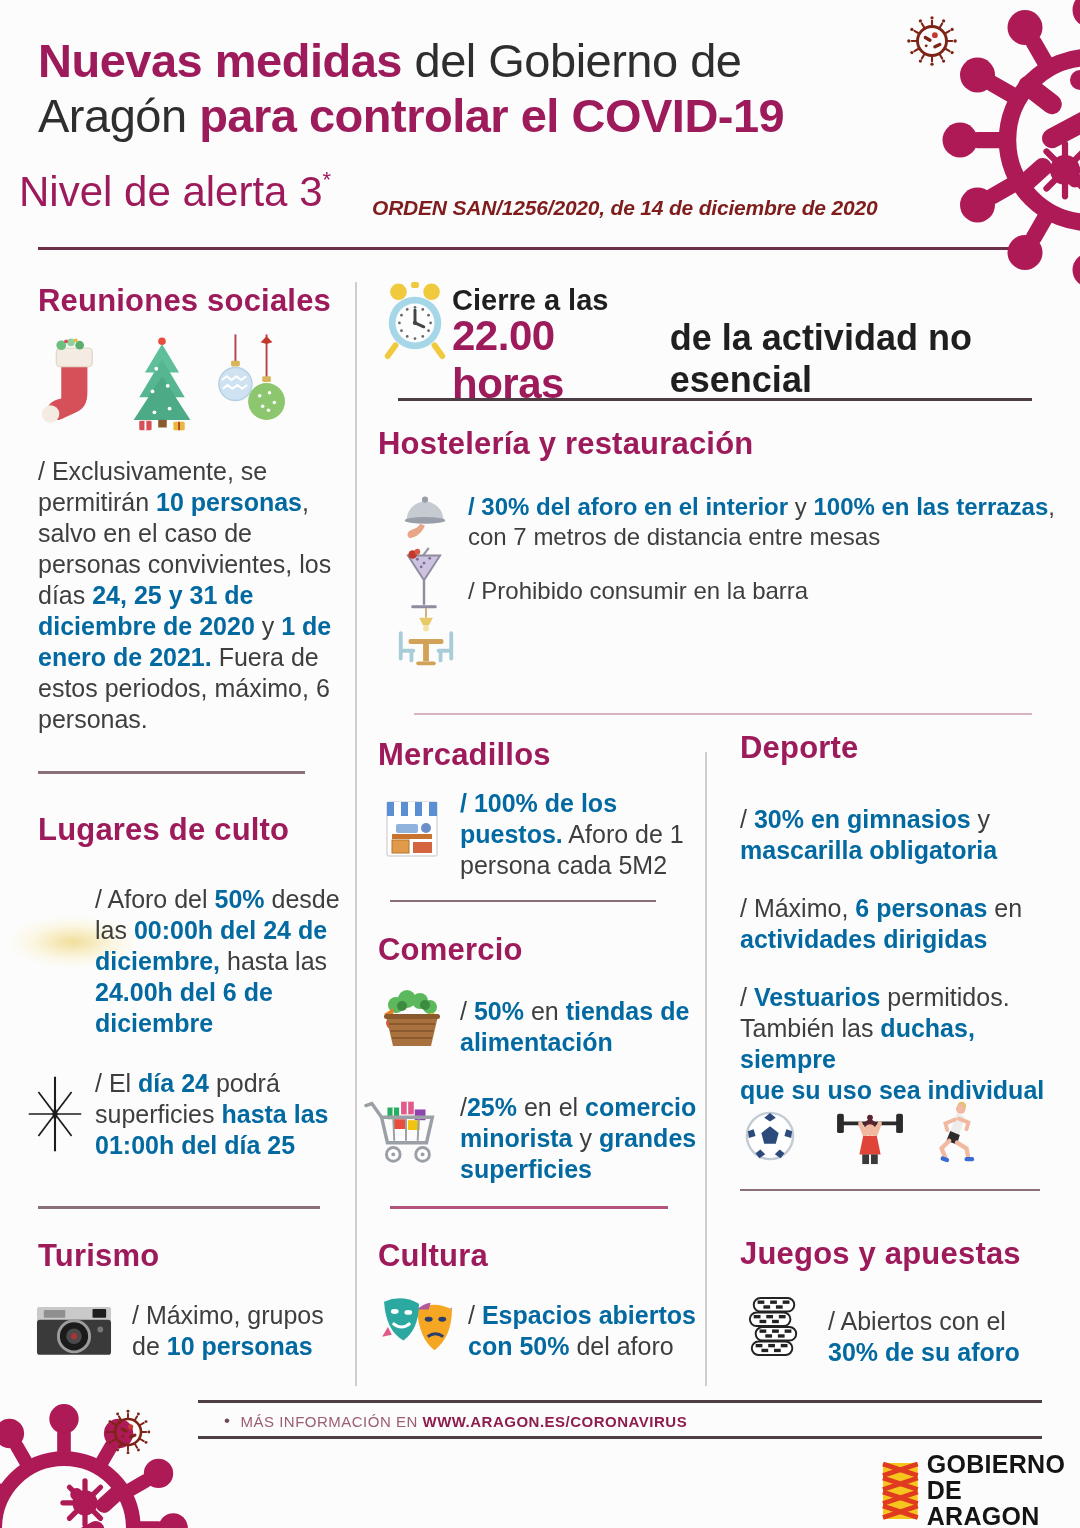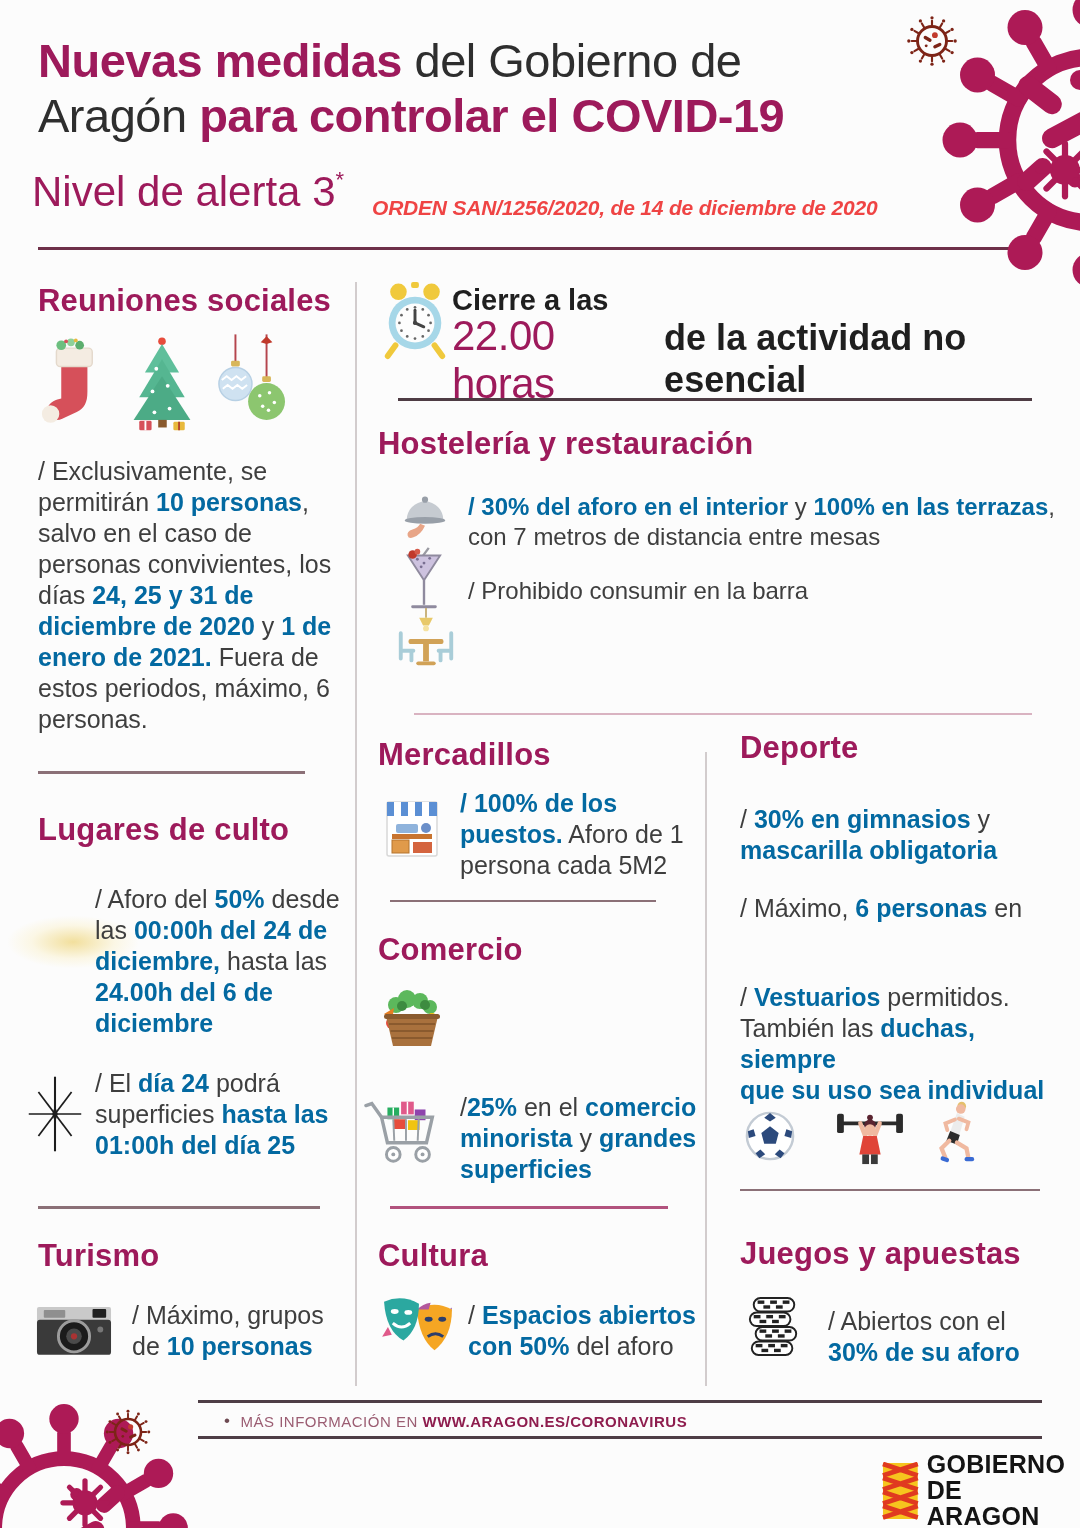--- a/index.html
+++ b/index.html
@@ -3,29 +3,29 @@
 <meta charset="utf-8">
 <style>
   html,body{margin:0;padding:0;background:#e9e9e9}
   #page{position:relative;width:1080px;height:1528px;background:#fcfcfc;overflow:hidden;
         font-family:"Liberation Sans",sans-serif;margin:0 auto}
   .abs{position:absolute}
   .title{font-size:47px;color:#2e2e2e;line-height:1.17;font-weight:normal;letter-spacing:-.5px}
   .seg-c{color:#9d1a5b;font-weight:bold}
   .alert{font-size:42px;color:#9d1a5b;font-weight:normal}
   .alert sup{font-size:22px;position:relative;top:-4px}
-  .order{font-size:21px;font-style:italic;font-weight:bold;color:#ef4444;letter-spacing:-.2px}
+  .order{font-size:21px;font-style:italic;font-weight:bold;color:#7f1d1d;letter-spacing:-.2px}
   .h{font-size:31px;font-weight:bold;color:#9d1a5b;letter-spacing:.2px}
   .t{font-size:25px;color:#3e3e3e;line-height:1.24}
   .t-sm{font-size:24px}
   .t .seg-b{font-weight:bold;color:#0369a1}
   .rule{background:#8b7077}
   .vline{background:#d2cccd;width:2px}
   .closure-prefix{font-size:29px;font-weight:bold;color:#1f1f1f}
-  .closure-time{font-size:42px;font-weight:normal;color:#9d1a5b;letter-spacing:-.5px}
+  .closure-time{font-size:42px;font-weight:bold;color:#9d1a5b;letter-spacing:-.5px}
   .closure-suffix{font-size:36px;font-weight:bold;color:#1f1f1f;margin-left:14px}
   .closure-row{display:flex;align-items:baseline}
   .footer-info{display:flex;align-items:center;gap:10px;height:26px;
                font-size:15px;letter-spacing:.5px;color:#9b5d72}
   .footer-info .seg-b{font-weight:bold;color:#8e1d4e}
   .footer-bullet{font-size:17px;color:#6e4a52}
   .logo{display:flex;align-items:center;gap:8px}
   .logo-text{font-size:25px;font-weight:bold;color:#141414;line-height:1.03;letter-spacing:.3px}
   .candle{background:radial-gradient(ellipse at center, rgba(240,218,140,.85) 0%,
           rgba(250,240,200,.45) 45%, rgba(255,255,255,0) 72%)}
@@ -118,21 +118,21 @@
   </g>
   <circle cx="33" cy="24" r="3" fill="#c23b2e"></circle>
 </g>
 </defs>
 </svg>
 
 <div id="page">
 
   <div class="abs title" style="left:38px;top:34px;width:850px"><span class="seg-c">Nuevas medidas</span><span> del Gobierno de</span><br><span>Aragón </span><span class="seg-c">para controlar el COVID-19</span></div>
 
-  <div class="abs alert" style="left:32px;top:168px">
+  <div class="abs alert" style="left:19px;top:168px">
     <span>Nivel de alerta 3</span><sup>*</sup>
   </div>
 
   <div class="abs order" style="left:372px;top:196px">ORDEN SAN/1256/2020, de 14 de diciembre de 2020</div>
 
   <div class="abs rule" style="left:38px;top:247px;width:1002px;height:3px;background:#6e3049"></div>
 
   <svg class="abs" viewBox="0 0 120 120" style="left:940px;top:-10px;width:300px;height:300px;color:#ad1a56">
       <use href="#vO"></use>
     </svg>
@@ -333,20 +333,21 @@
     <circle cx="12" cy="35" r="6" fill="#e74c3c"></circle>
       <circle cx="52" cy="30" r="5" fill="#f1c40f"></circle>
     <path d="M6,28 h52 l-7,30 h-38 z" fill="#a9713d"></path>
     <g stroke="#8a5a2e" stroke-width="2">
         <line x1="9" y1="36" x2="55" y2="36"></line>
     <line x1="10.5" y1="43" x2="53.5" y2="43"></line>
         <line x1="12" y1="50" x2="52" y2="50"></line>
       </g>
     <rect x="4" y="26" width="56" height="5" rx="2.5" fill="#8a5a2e"></rect>
   </svg>
+  <div class="abs t" style="left:460px;top:996px;width:245px"><span>/ </span><span class="seg-b">50%</span><span> en </span><span class="seg-b">tiendas de</span><br><span class="seg-b">alimentación</span></div>
 
   <svg class="abs" viewBox="0 0 84 84" style="left:364px;top:1088px;width:82px;height:82px">
     <rect x="24" y="20" width="12" height="12" fill="#27ae60"></rect>
       <rect x="38" y="14" width="13" height="13" fill="#e05a8a"></rect>
     <rect x="52" y="22" width="11" height="11" fill="#8e44ad"></rect>
       <rect x="30" y="32" width="13" height="10" fill="#e74c3c"></rect>
     <rect x="45" y="33" width="12" height="10" fill="#f1c40f"></rect>
     <line x1="30" y1="20" x2="30" y2="32" stroke="#fff" stroke-width="1.5"></line>
     <line x1="44.5" y1="14" x2="44.5" y2="27" stroke="#fff" stroke-width="1.5"></line>
     <path d="M18,30 h52 l-6,26 h-40 z" fill="none" stroke="#9aa0a6" stroke-width="3.5"></path>
@@ -377,21 +378,21 @@
     <path d="M4,8 Q22,0 40,10 Q40,36 24,48 Q6,38 4,8 Z" fill="#2ba8a0"></path>
     <ellipse cx="15" cy="18" rx="4" ry="2.5" fill="#fff"></ellipse>
       <ellipse cx="29" cy="19" rx="4" ry="2.5" fill="#fff"></ellipse>
     <path d="M13,30 Q22,38 31,30" stroke="#fff" stroke-width="3" fill="none"></path>
   </svg>
   <div class="abs t" style="left:468px;top:1300px;width:230px"><span>/ </span><span class="seg-b">Espacios abiertos</span><br><span class="seg-b">con 50%</span><span> del aforo</span></div>
 
   <div class="abs h" style="left:740px;top:730px">Deporte</div>
 
   <div class="abs t" style="left:740px;top:804px;width:310px"><span>/ </span><span class="seg-b">30% en gimnasios</span><span> y</span><br><span class="seg-b">mascarilla obligatoria</span></div>
-  <div class="abs t" style="left:740px;top:893px;width:310px"><span>/ Máximo, </span><span class="seg-b">6 personas</span><span> en</span><br></div>
+  <div class="abs t" style="left:740px;top:893px;width:310px"><span>/ Máximo, </span><span class="seg-b">6 personas</span><span> en</span><br><span class="seg-b">actividades dirigidas</span></div>
   <div class="abs t" style="left:740px;top:982px;width:315px"><span>/ </span><span class="seg-b">Vestuarios</span><span> permitidos.</span><br><span>También las </span><span class="seg-b">duchas, siempre</span><br><span class="seg-b">que su uso sea individual</span></div>
 
   <svg class="abs" viewBox="0 0 54 54" style="left:744px;top:1110px;width:52px;height:52px">
     <circle cx="27" cy="27" r="24" fill="#fff" stroke="#c3cbd4" stroke-width="2.5"></circle>
     <polygon points="27,17 36,24 33,35 21,35 18,24" fill="#2c4a7c"></polygon>
     <polygon points="27,3 33,8 27,12 21,8" fill="#2c4a7c"></polygon>
     <polygon points="4,22 10,20 12,27 5,29" fill="#2c4a7c"></polygon>
     <polygon points="50,22 44,20 42,27 49,29" fill="#2c4a7c"></polygon>
     <polygon points="12,45 17,41 22,46 16,50" fill="#2c4a7c"></polygon>
     <polygon points="42,45 37,41 32,46 38,50" fill="#2c4a7c"></polygon>

